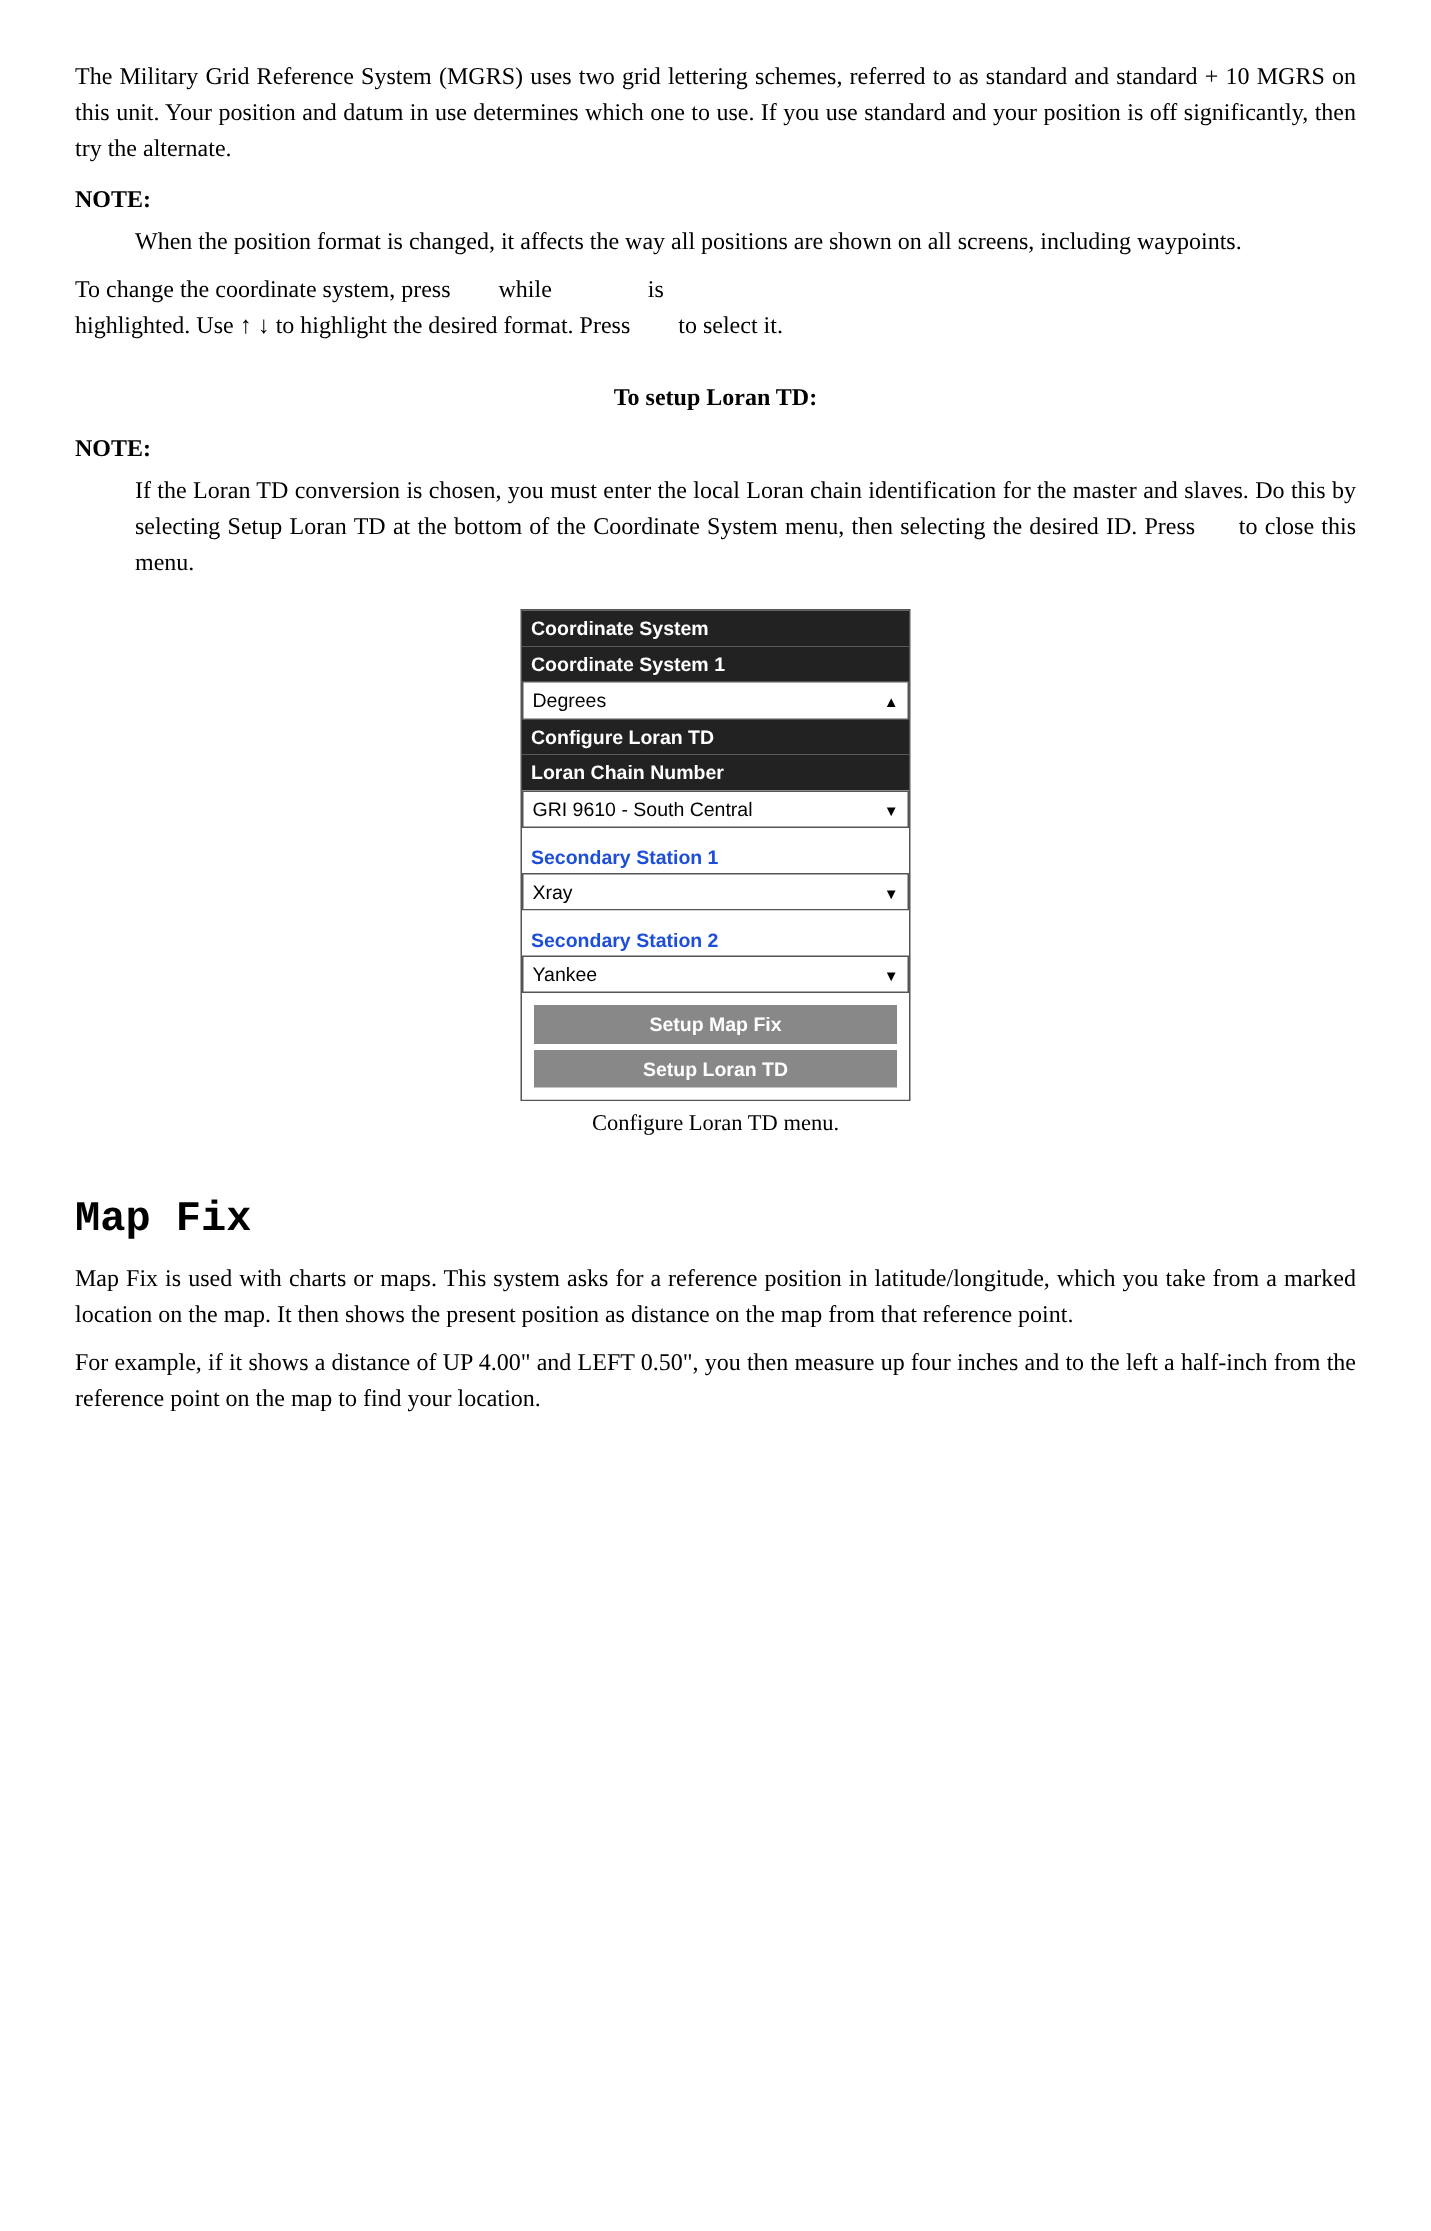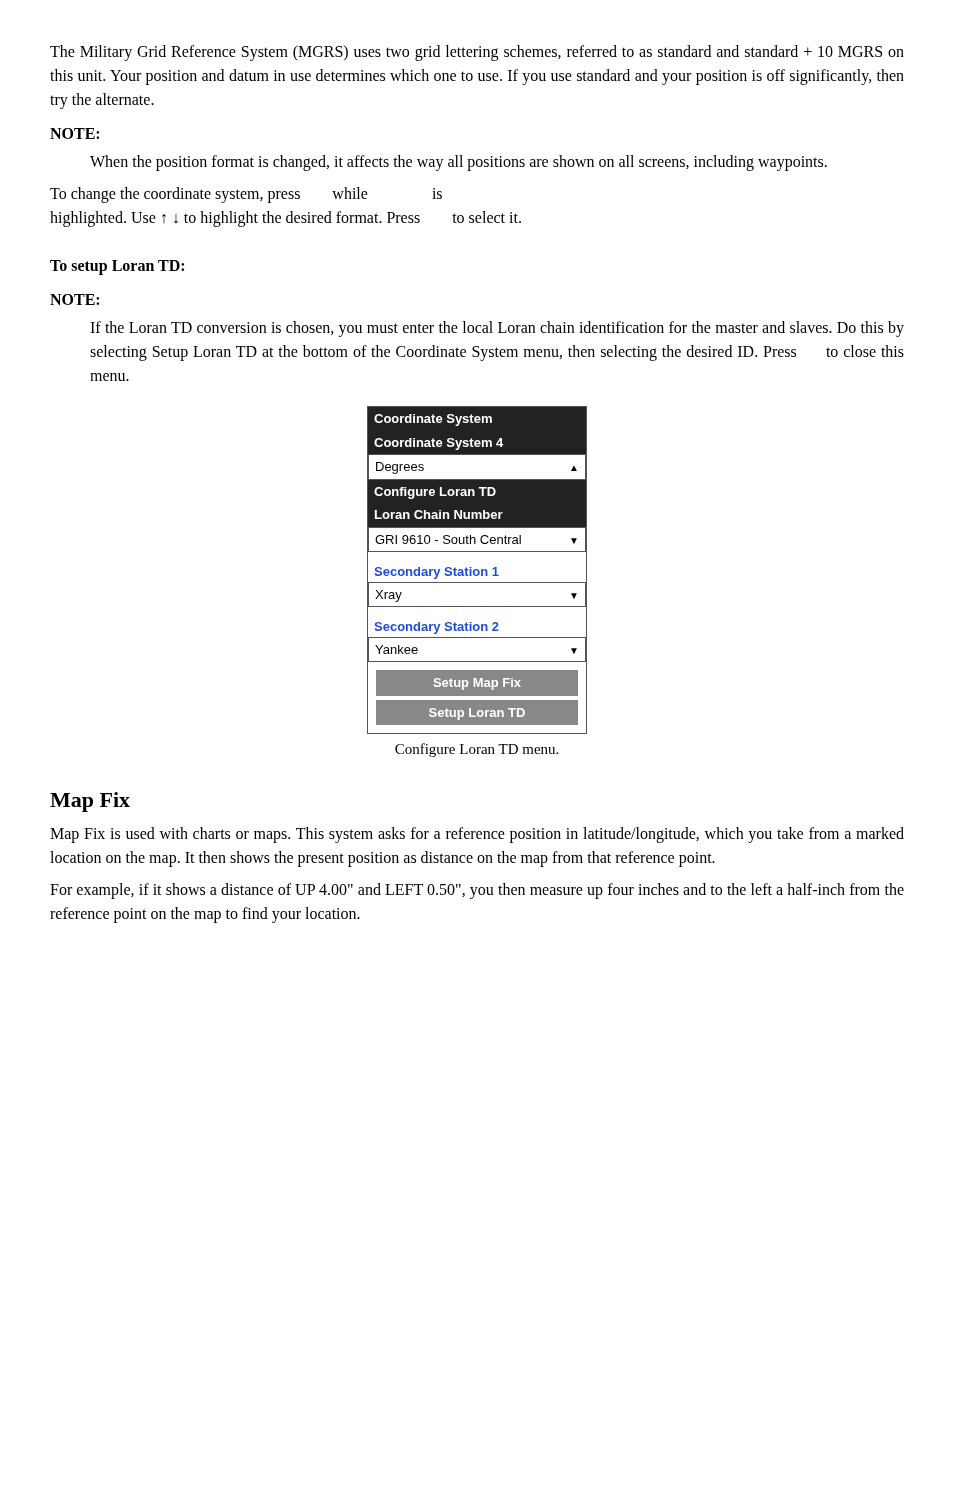--- a/index.html
+++ b/index.html
@@ -22,31 +22,32 @@
       margin-bottom: 4px;
     }
     .indented {
       margin-left: 40px;
       text-align: justify;
     }
     .section-heading {
       font-weight: bold;
       margin-top: 24px;
       margin-bottom: 2px;
+      text-align: center;
     }
     .menu-container {
       display: flex;
       flex-direction: column;
       align-items: center;
       margin: 18px 0 6px 0;
     }
     .menu-box {
       border: 1.5px solid #555;
       background: #fff;
-      width: 220px;
+      width: 260px;
       font-family: Arial, Helvetica, sans-serif;
       font-size: 13px;
     }
     .menu-row-dark {
       background: #222;
       color: #fff;
       padding: 2px 6px;
       font-weight: bold;
     }
     .menu-row-white-border {
@@ -85,24 +86,25 @@
     .menu-btn {
       background: #888;
       color: #fff;
       text-align: center;
       padding: 3px 0;
       margin: 4px 8px;
       font-weight: bold;
       font-size: 13px;
     }
     .map-fix-heading {
-      font-size: 22px;
+      font-size: 28px;
       font-weight: bold;
-      margin-top: 12px;
+      margin-top: 22px;
       margin-bottom: 6px;
+      font-family: Liberation Mono, monospace;
     }
     .arrow-up::after { content: "▲"; font-size: 10px; }
     .dropdown-arrow::after { content: "▼"; font-size: 10px; }
   </style>
 </head>
 <body>
 
 <p class="body-text">The Military Grid Reference System (MGRS) uses two grid lettering schemes, referred to as standard and standard + 10 MGRS on this unit. Your position and datum in use determines which one to use. If you use standard and your position is off significantly, then try the alternate.</p>
 
 <p class="note-heading">NOTE:</p>
@@ -130,21 +132,21 @@
     &nbsp;&nbsp;&nbsp;&nbsp;
     <span>to close this menu.</span>
   </p>
 </div>
 
 <div class="menu-container">
   <div class="menu-box">
 
     <div class="menu-row-dark">Coordinate System</div>
 
-    <div class="menu-row-dark">Coordinate System 4</div>
+    <div class="menu-row-dark">Coordinate System 1</div>
 
     <div class="menu-row-white-border" style="display:flex; justify-content:space-between; align-items:flex-start;">
       <span>Degrees</span>
       <span class="arrow-up"></span>
     </div>
 
     <div class="menu-row-dark">Configure Loran TD</div>
 
     <div class="menu-row-dark">Loran Chain Number</div>
 

